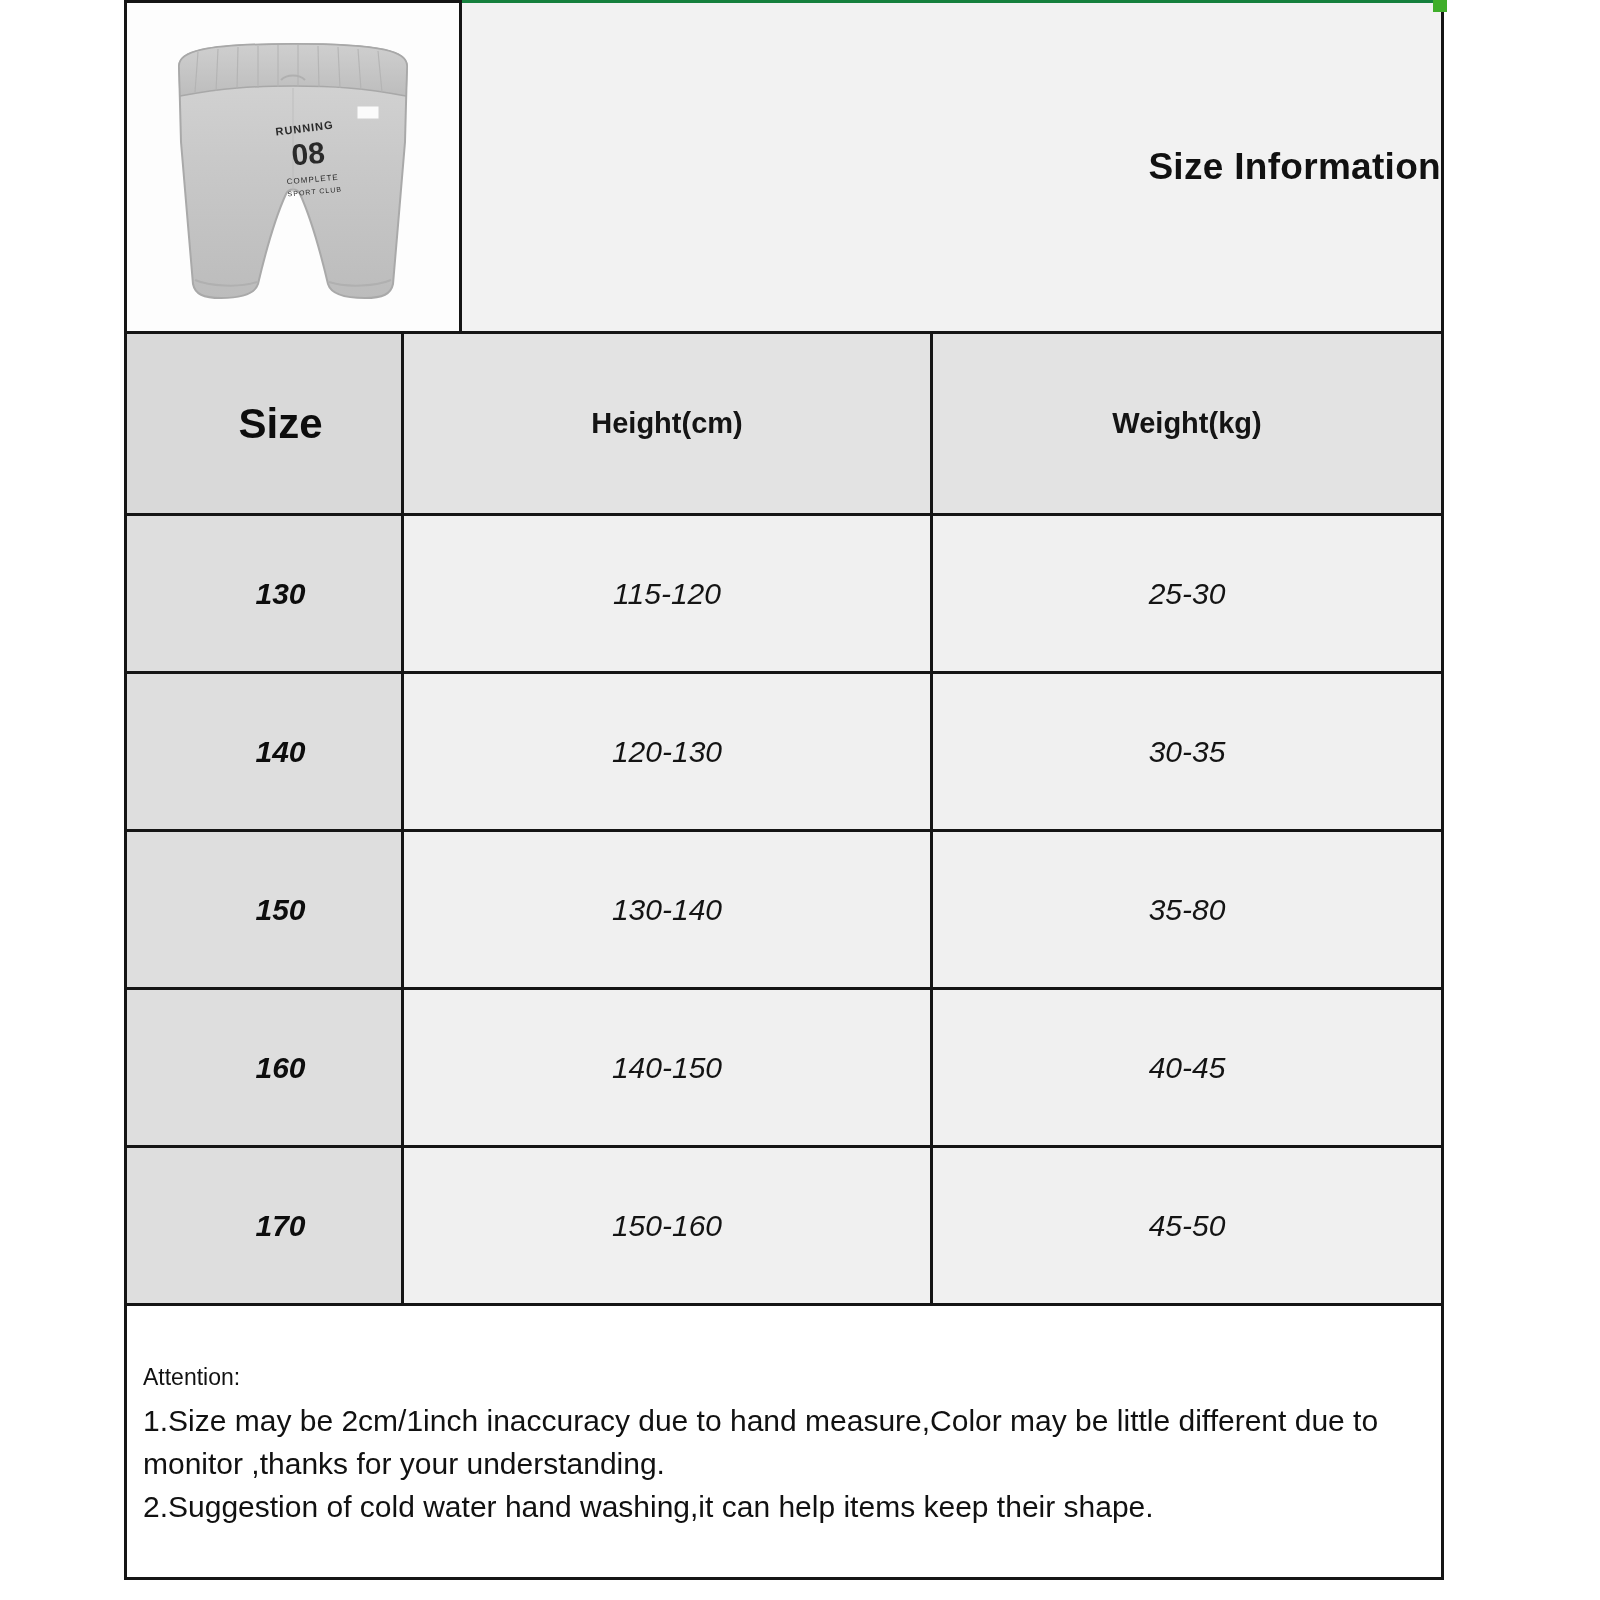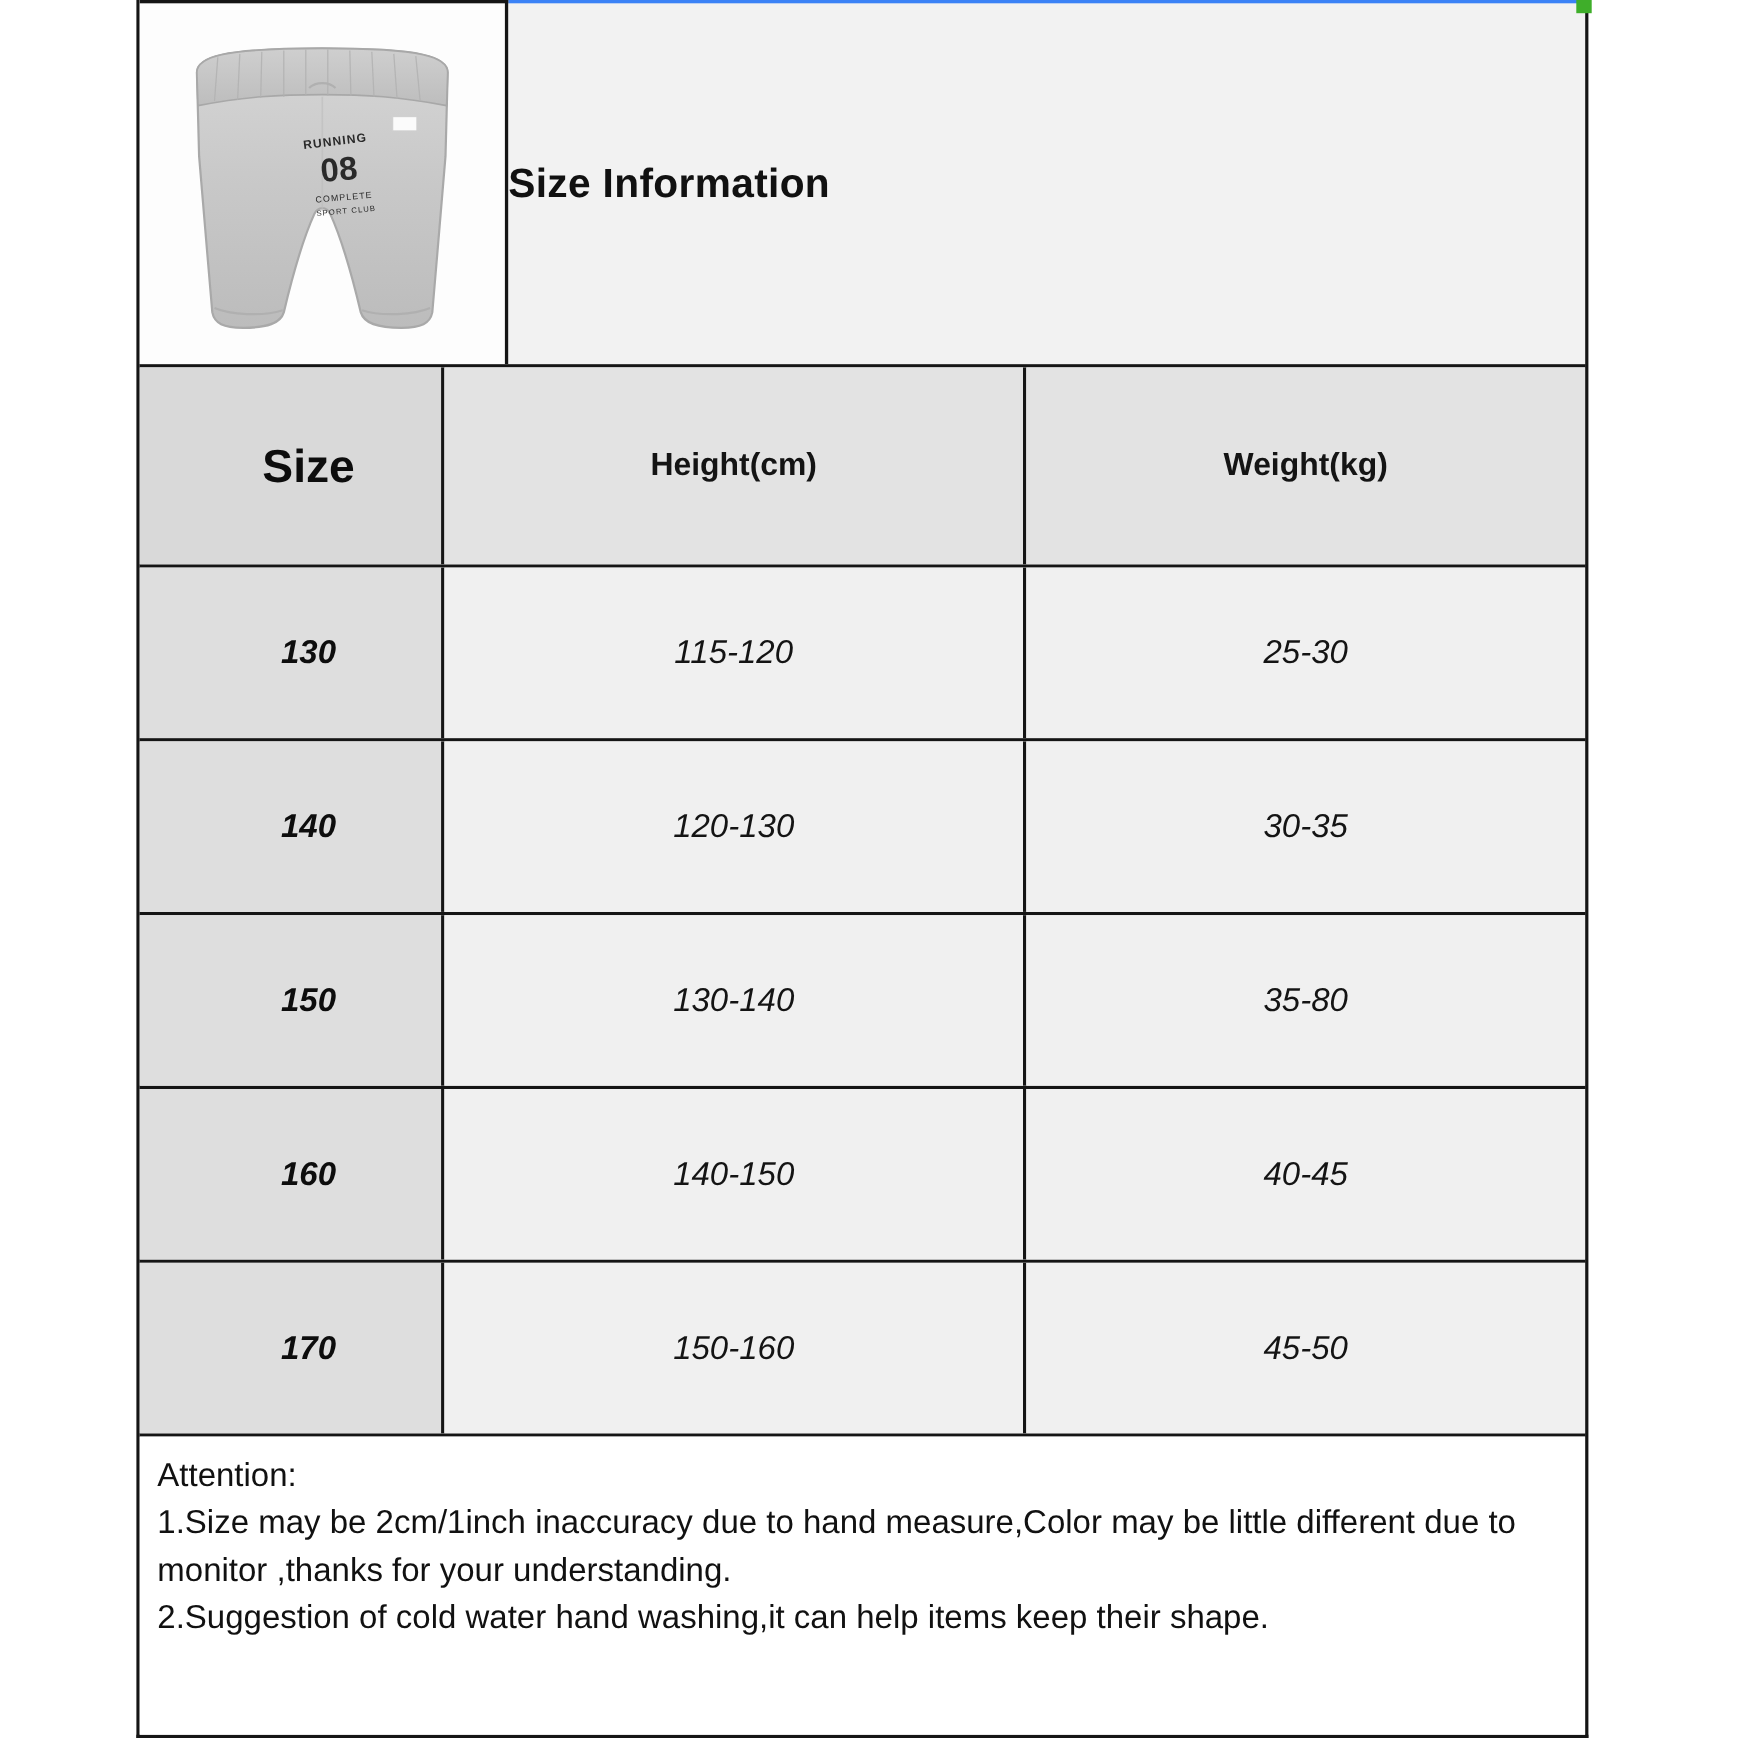--- a/index.html
+++ b/index.html
@@ -51,24 +51,24 @@
     display: flex;
     align-items: center;
     justify-content: center;
     background: #fdfdfd;
     position: relative;
     overflow: hidden;
   }
   .cell-title {
     flex: 1;
     box-sizing: border-box;
-    border-top: 3px solid #3b82f6;
-    display: flex;
-    align-items: center;
-    justify-content: flex-start;
+    border-top: 3px solid #15803d;
+    display: flex;
+    align-items: center;
+    justify-content: flex-end;
     background: #f2f2f2;
   }
   .title-text {
     font-size: 37px;
     font-weight: bold;
     color: #111;
     letter-spacing: 0.3px;
   }
   
   .green-nick {
@@ -145,24 +145,25 @@
     color: #141414;
   }
   
   .attention {
     flex: 1;
     box-sizing: border-box;
     background: #ffffff;
     padding: 14px 16px 0 16px;
   }
   .att-line {
-    font-size: 30px;
+    font-size: 23px;
     line-height: 43px;
     color: #111;
     white-space: nowrap;
+    margin-top: 36px;
   }
   .att-wrap {
     font-size: 30px;
     line-height: 43px;
     color: #111;
   }
 </style>
 </head>
 <body>
 

